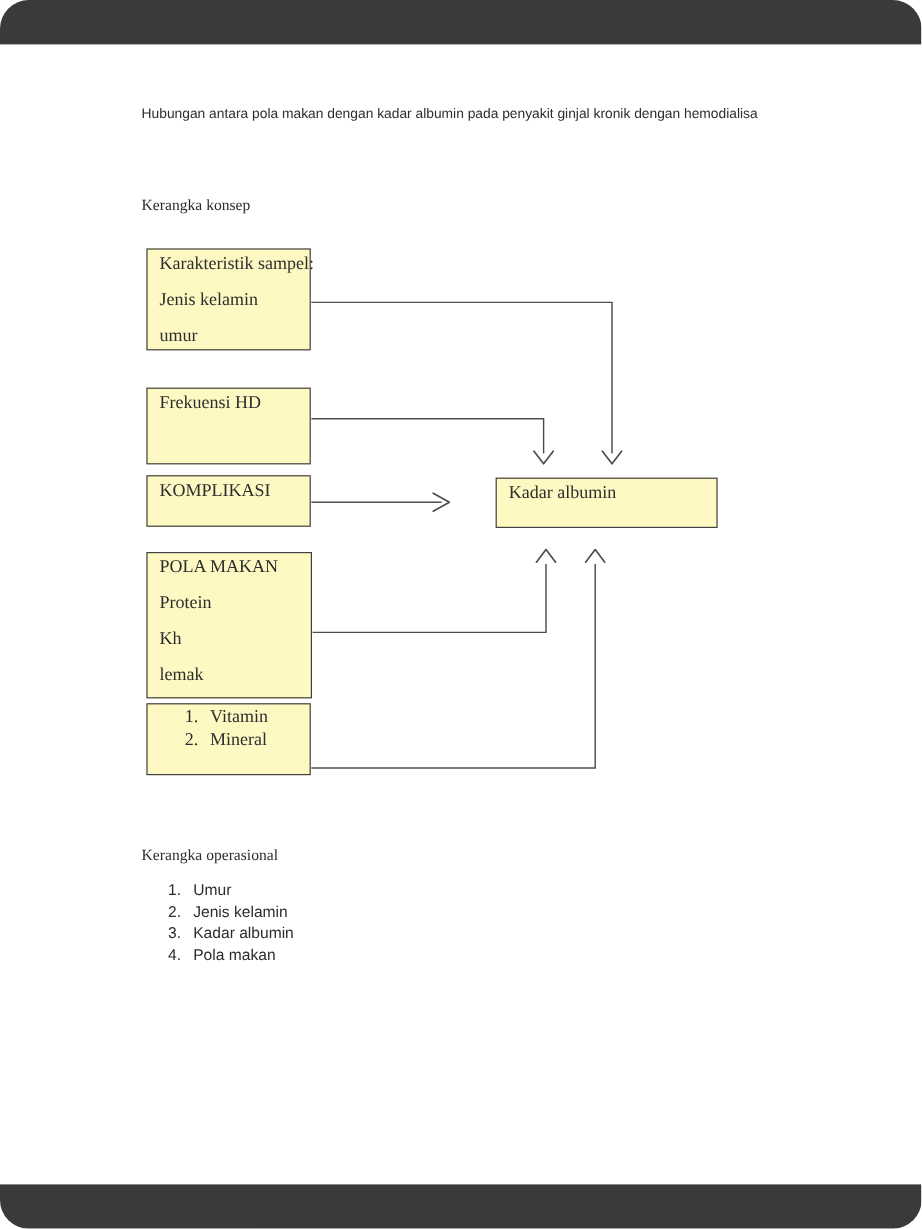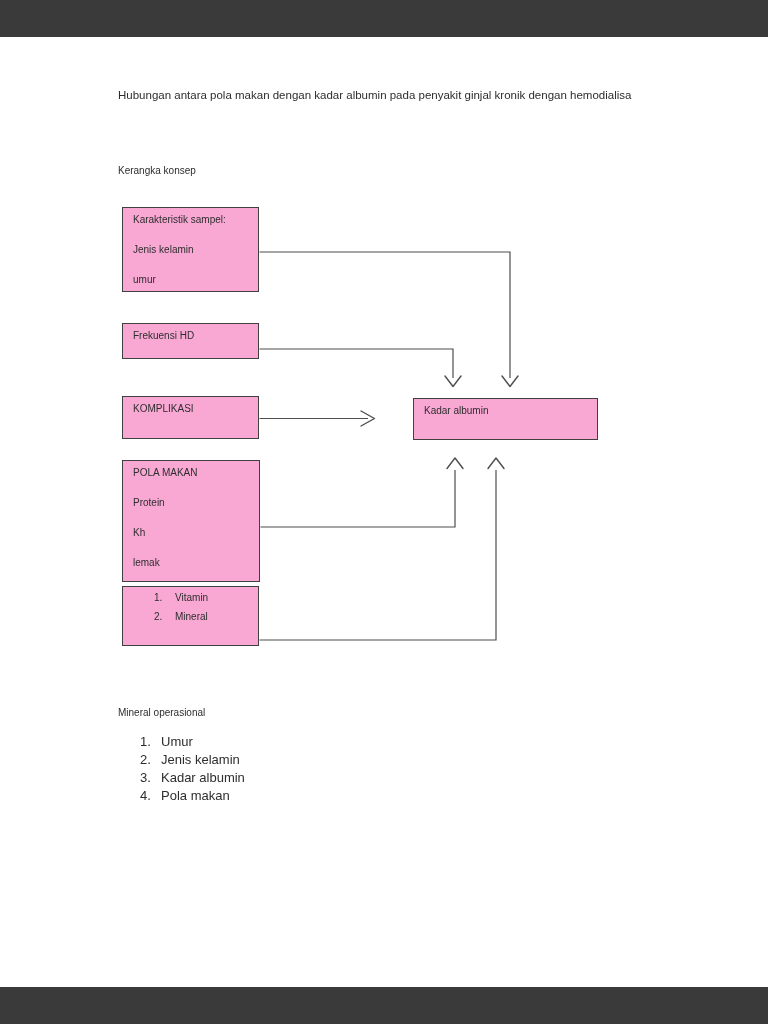--- a/index.html
+++ b/index.html
@@ -5,20 +5,21 @@
   * { margin: 0; padding: 0; box-sizing: border-box; }
   html, body { background: #ffffff; }
   .stage {
     position: relative;
     width: 768px;
     height: 1024px;
     background: #ffffff;
     overflow: hidden;
     font-family: "Liberation Sans", sans-serif;
     color: #2d2d2d;
+    border-radius: 24px;
   }
   .chrome-bar {
     position: absolute;
     left: 0;
     width: 768px;
     height: 37px;
     background: #3a3a3a;
   }
   .chrome-top { top: 0; }
   .chrome-bottom { top: 987px; }
@@ -28,37 +29,39 @@
     left: 118px;
     top: 84px;
     width: 560px;
     font-size: 11.5px;
     line-height: 22px;
     color: #2d2d2d;
   }
   .heading {
     position: absolute;
     left: 118px;
-    font-size: 10px;
+    font-size: 13px;
     line-height: 14px;
     color: #2d2d2d;
+    font-family: Liberation Serif, serif;
   }
   .h-kerangka { top: 164px; }
   .h-definisi { top: 706px; }
 
   .cbox {
     position: absolute;
     border: 1.5px solid #404040;
-    background: #f9a8d4;
-    font-size: 10px;
+    background: #fef9c3;
+    font-size: 15px;
     line-height: 14px;
     color: #2d2d2d;
+    font-family: Liberation Serif, serif;
   }
   .box-karakteristik { left: 122px; top: 207px; width: 137px; height: 85px; padding: 5px 6px 0 10px; }
-  .box-frekuensi     { left: 122px; top: 323px; width: 137px; height: 36px; padding: 5px 6px 0 10px; }
+  .box-frekuensi     { left: 122px; top: 323px; width: 137px; height: 64px; padding: 5px 6px 0 10px; }
   .box-komplikasi    { left: 122px; top: 396px; width: 137px; height: 43px; padding: 5px 6px 0 10px; }
   .box-kadar         { left: 413px; top: 398px; width: 185px; height: 42px; padding: 5px 6px 0 10px; }
   .box-pola          { left: 122px; top: 460px; width: 138px; height: 122px; padding: 5px 6px 0 10px; }
   .box-vitamin       { left: 122px; top: 586px; width: 137px; height: 60px; padding: 4px 4px 0 31px; }
 
   .cbox .bline { display: block; margin-bottom: 16px; white-space: nowrap; }
   .num-row { display: block; margin-bottom: 5px; white-space: nowrap; }
   .num-row .num { display: inline-block; width: 13px; margin-right: 8px; }
 
   .connector-layer {
@@ -152,21 +155,21 @@
 
   <div class="cbox box-vitamin">
     <span class="num-row">
       <span class="num">1.</span><span>Vitamin</span>
     </span>
     <span class="num-row">
       <span class="num">2.</span><span>Mineral</span>
     </span>
   </div>
 
-  <div class="heading h-definisi">Mineral operasional</div>
+  <div class="heading h-definisi">Kerangka operasional</div>
 
   <div class="def-list">
     <span class="def-item">
       <span class="num">1.</span><span>Umur</span>
     </span>
     <span class="def-item">
       <span class="num">2.</span><span>Jenis kelamin</span>
     </span>
     <span class="def-item">
       <span class="num">3.</span><span>Kadar albumin</span>

